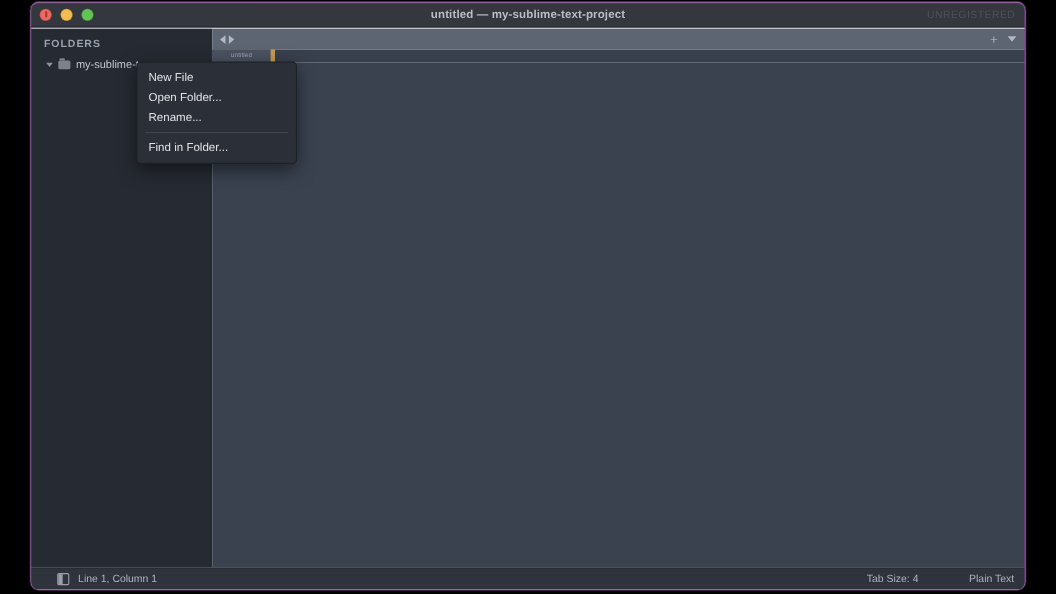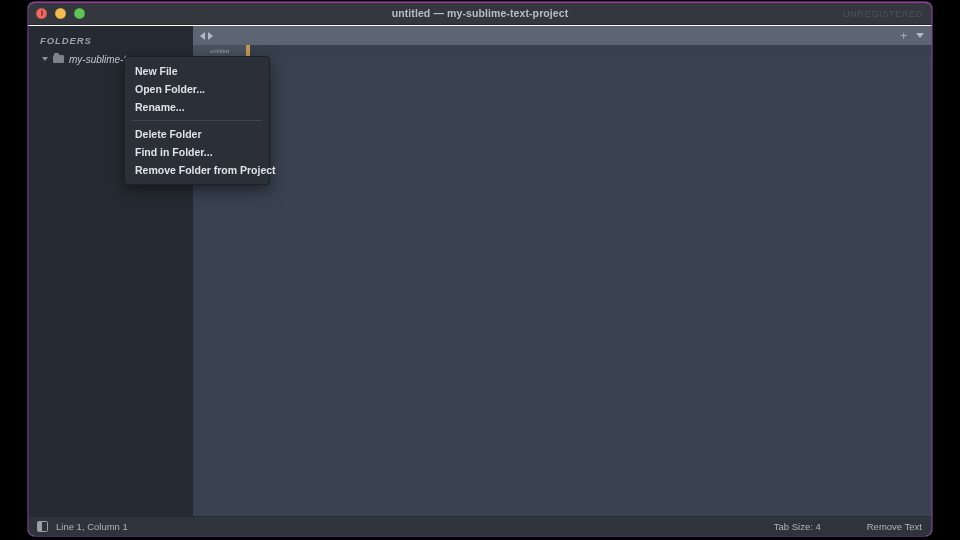--- a/index.html
+++ b/index.html
@@ -55,21 +55,20 @@
   #unregistered {
     position:absolute; right:9px;
     font-size:9.5px; font-weight:normal; color:#4e5159;
     letter-spacing:.4px;
   }
 
   
   #body-area {
     position:absolute; top:24px; left:0; right:0; bottom:20px;
     display:flex;
-    font-style:italic;
   }
 
   
   #sidebar {
     width:165px; flex:0 0 165px;
     background:#262b33;
     position:relative;
   }
   #folders-header {
     font-size:9.5px; font-weight:bold; color:#9ba1ab;
@@ -139,21 +138,21 @@
   }
   #editor-canvas { flex:1 1 auto; background:#3a4250; }
 
   
   #statusbar {
     position:absolute; left:0; right:0; bottom:0;
     height:20px; background:#2e333c;
     display:flex; align-items:center;
     border-top:1px solid #272b33;
   }
-  #sb-left { display:flex; align-items:center; padding-left:9px; gap:8px; }
+  #sb-left { display:flex; align-items:center; padding-left:24px; gap:8px; }
   #sidebar-toggle-icon {
     width:11px; height:11px;
     border:1px solid #9ba0aa; border-radius:1.5px;
     position:relative; flex:0 0 auto;
   }
   #sidebar-toggle-icon::before {
     content:""; position:absolute; left:0; top:0; bottom:0; width:4px;
     background:#9ba0aa;
   }
   #sb-cursor { font-size:9.5px; color:#aeb3bc; }
@@ -167,21 +166,20 @@
   #context-menu {
     position:absolute;
     left:96px; top:54px;
     width:146px;
     background:#2b3038;
     border:1px solid #1c2027;
     border-radius:4px;
     padding:5px 0 5px 0;
     box-shadow:0 5px 16px rgba(0,0,0,.5);
     z-index:50;
-    font-weight:bold;
   }
   .menu-item {
     padding:2px 0 2px 10px;
     font-size:10.5px; color:#dfe2e7;
     line-height:14px;
     white-space:nowrap;
   }
   .menu-sep {
     height:1px; background:#3f4550;
     margin:4px 7px 4px 7px;
@@ -241,27 +239,25 @@
     </div>
   </div>
 
   <div id="statusbar">
     <div id="sb-left">
       <span id="sidebar-toggle-icon"></span>
       <span id="sb-cursor">Line 1, Column 1</span>
     </div>
     <div id="sb-right">
       <span>Tab Size: 4</span>
-      <span>Remove Text</span>
+      <span>Plain Text</span>
     </div>
   </div>
 
   <div id="context-menu">
     <div class="menu-item">New File</div>
     <div class="menu-item">Open Folder...</div>
     <div class="menu-item">Rename...</div>
     <div class="menu-sep"></div>
-    <div class="menu-item">Delete Folder</div>
     <div class="menu-item">Find in Folder...</div>
-    <div class="menu-item">Remove Folder from Project</div>
   </div>
 
 </div>
 
 </body></html>

